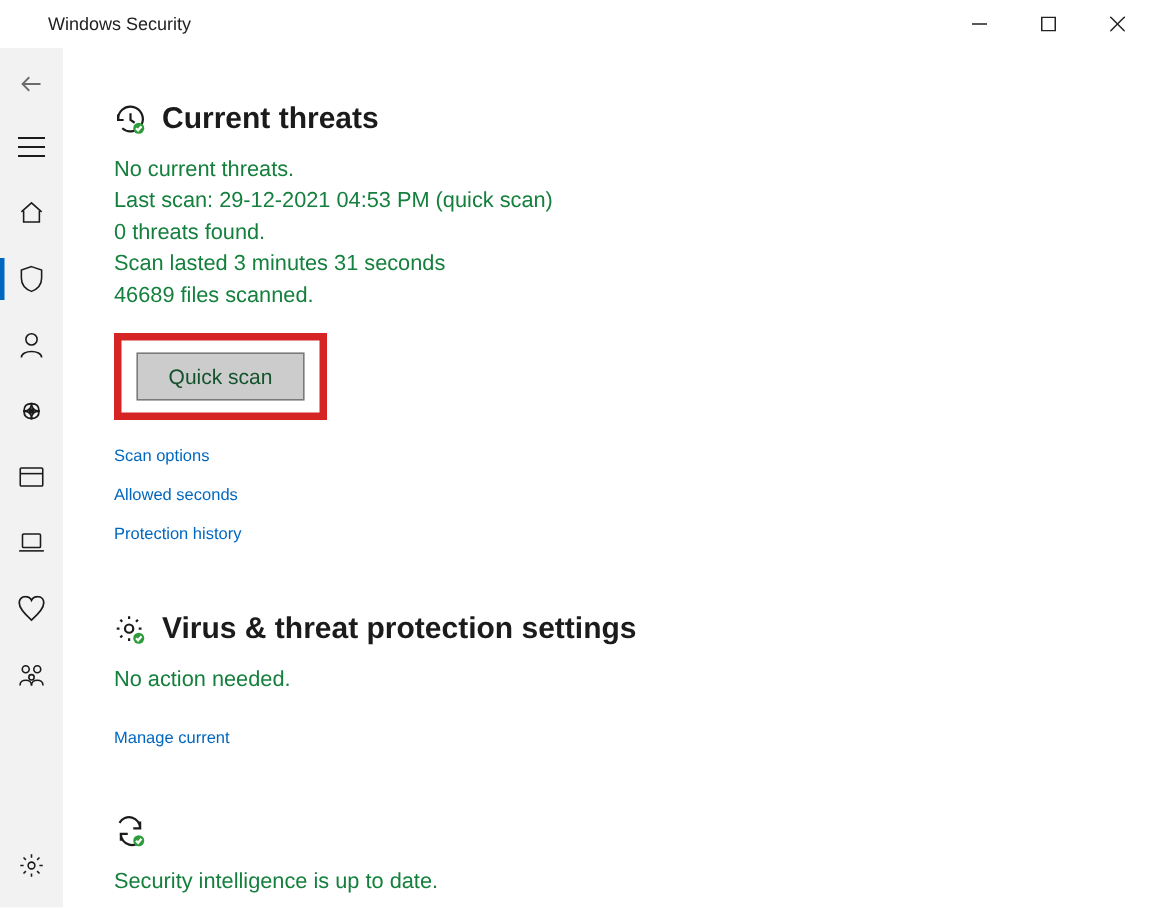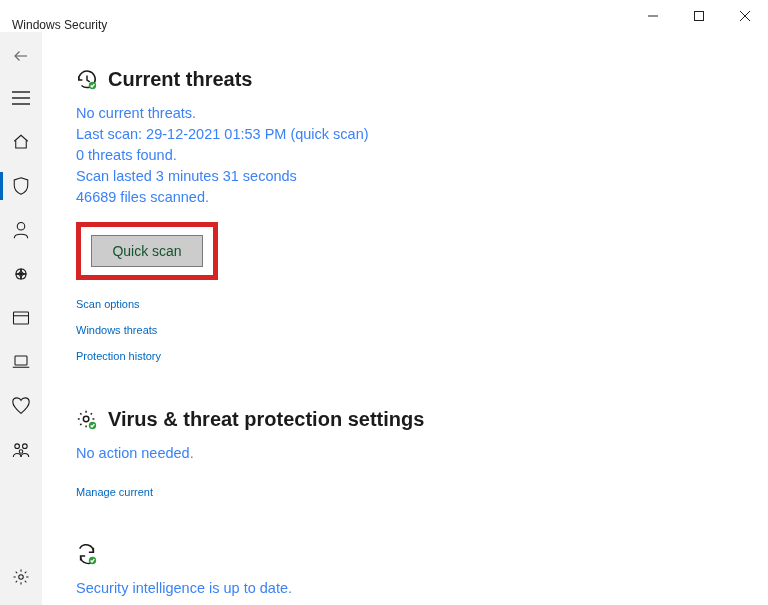--- a/index.html
+++ b/index.html
@@ -1,32 +1,32 @@
 <!DOCTYPE html>
 <html><head>
 <meta charset="utf-8">
 <style>
   * { box-sizing: border-box; margin: 0; padding: 0; }
   html, body { width: 768px; height: 605px; font-family: "Segoe UI", Arial, sans-serif; color: #1b1b1b; background: #fff; overflow: hidden; }
-  .titlebar { height: 32px; display: flex; align-items: flex-end; padding-left: 12px; font-size: 12px; color: #222; }
+  .titlebar { height: 32px; display: flex; align-items: center; padding-left: 12px; font-size: 12px; color: #222; margin-left: 20px; }
   .titlebar .spacer { flex: 1; }
   .sysbtn { width: 46px; height: 32px; display: flex; align-items: center; justify-content: center; }
   .sysbtn svg { stroke: #222; }
   .body { display: flex; height: calc(605px - 32px); }
   .rail { width: 42px; background: #f2f2f2; display: flex; flex-direction: column; align-items: center; padding-top: 4px; position: relative; }
   .rail-back { width: 42px; height: 40px; display: flex; align-items: center; justify-content: center; }
   .rail-item { width: 42px; height: 44px; display: flex; align-items: center; justify-content: center; position: relative; }
   .rail-item.selected::before { content: ""; position: absolute; left: 0; top: 8px; bottom: 8px; width: 3px; background: #0067c0; }
   .rail .settings-anchor { margin-top: auto; margin-bottom: 6px; }
   .content { flex: 1; padding: 36px 40px 0 34px; overflow: auto; }
   .section { margin-bottom: 46px; }
   .section-header { display: flex; align-items: center; gap: 10px; margin-bottom: 12px; }
   .section-icon { width: 22px; height: 22px; display: flex; align-items: center; justify-content: center; }
   .section-title { font-size: 20px; font-weight: 600; }
-  .line { font-size: 14.5px; color: #3b82f6; line-height: 1.45; }
+  .line { font-size: 14.5px; color: #15803d; line-height: 1.45; }
   .btn-row { margin-top: 14px; margin-bottom: 18px; }
   .btn { display: inline-block; min-width: 112px; height: 32px; background: #cccccc; border: 1px solid #7a7a7a; font-size: 14px; color: #14532d; text-align: center; line-height: 30px; cursor: default; }
   .highlight-box { display: inline-block; padding: 8px 10px; border: 5px solid #d62424; }
   .link { color: #0067c0; font-size: 11px; margin-top: 12px; display: block; cursor: pointer; }
   .link + .link { margin-top: 14px; }
   svg { display: block; }
 </style>
 </head>
 <body>
 
@@ -135,31 +135,31 @@
               <path d="M3 12 A9 9 0 1 1 6 18"></path>
               <polyline points="3 8 3 12 7 12"></polyline>
               <polyline points="12 7 12 12 15 14"></polyline>
               <circle cx="18" cy="18" r="4" fill="#2e9c3a" stroke="none"></circle>
               <polyline points="16 18 17.5 19.5 20 16.5" stroke="#fff" stroke-width="1.6"></polyline>
             </svg>
         </span>
         <h2 class="section-title">Current threats</h2>
       </div>
       <p class="line">No current threats.</p>
-      <p class="line">Last scan: 29-12-2021 01:53 PM (quick scan)</p>
+      <p class="line">Last scan: 29-12-2021 04:53 PM (quick scan)</p>
       <p class="line">0 threats found.</p>
       <p class="line">Scan lasted 3 minutes 31 seconds</p>
       <p class="line">46689 files scanned.</p>
       <div class="btn-row">
         <span class="highlight-box">
           <span class="btn">Quick scan</span>
         </span>
       </div>
       <a class="link">Scan options</a>
-      <a class="link">Windows threats</a>
+      <a class="link">Allowed seconds</a>
       <a class="link">Protection history</a>
     </div>
 
     <div class="section">
       <div class="section-header">
         <span class="section-icon">
           <svg width="22" height="22" viewBox="0 0 24 24" fill="none" stroke="#1b1b1b" stroke-width="1.6">
               <circle cx="11" cy="11" r="3"></circle>
               <path d="M11 2 L11 4 M11 18 L11 20 M2 11 L4 11 M18 11 L20 11 M4.6 4.6 L6 6 M16 16 L17.4 17.4 M4.6 17.4 L6 16 M16 6 L17.4 4.6"></path>
               <circle cx="18" cy="18" r="4" fill="#2e9c3a" stroke="none"></circle>

